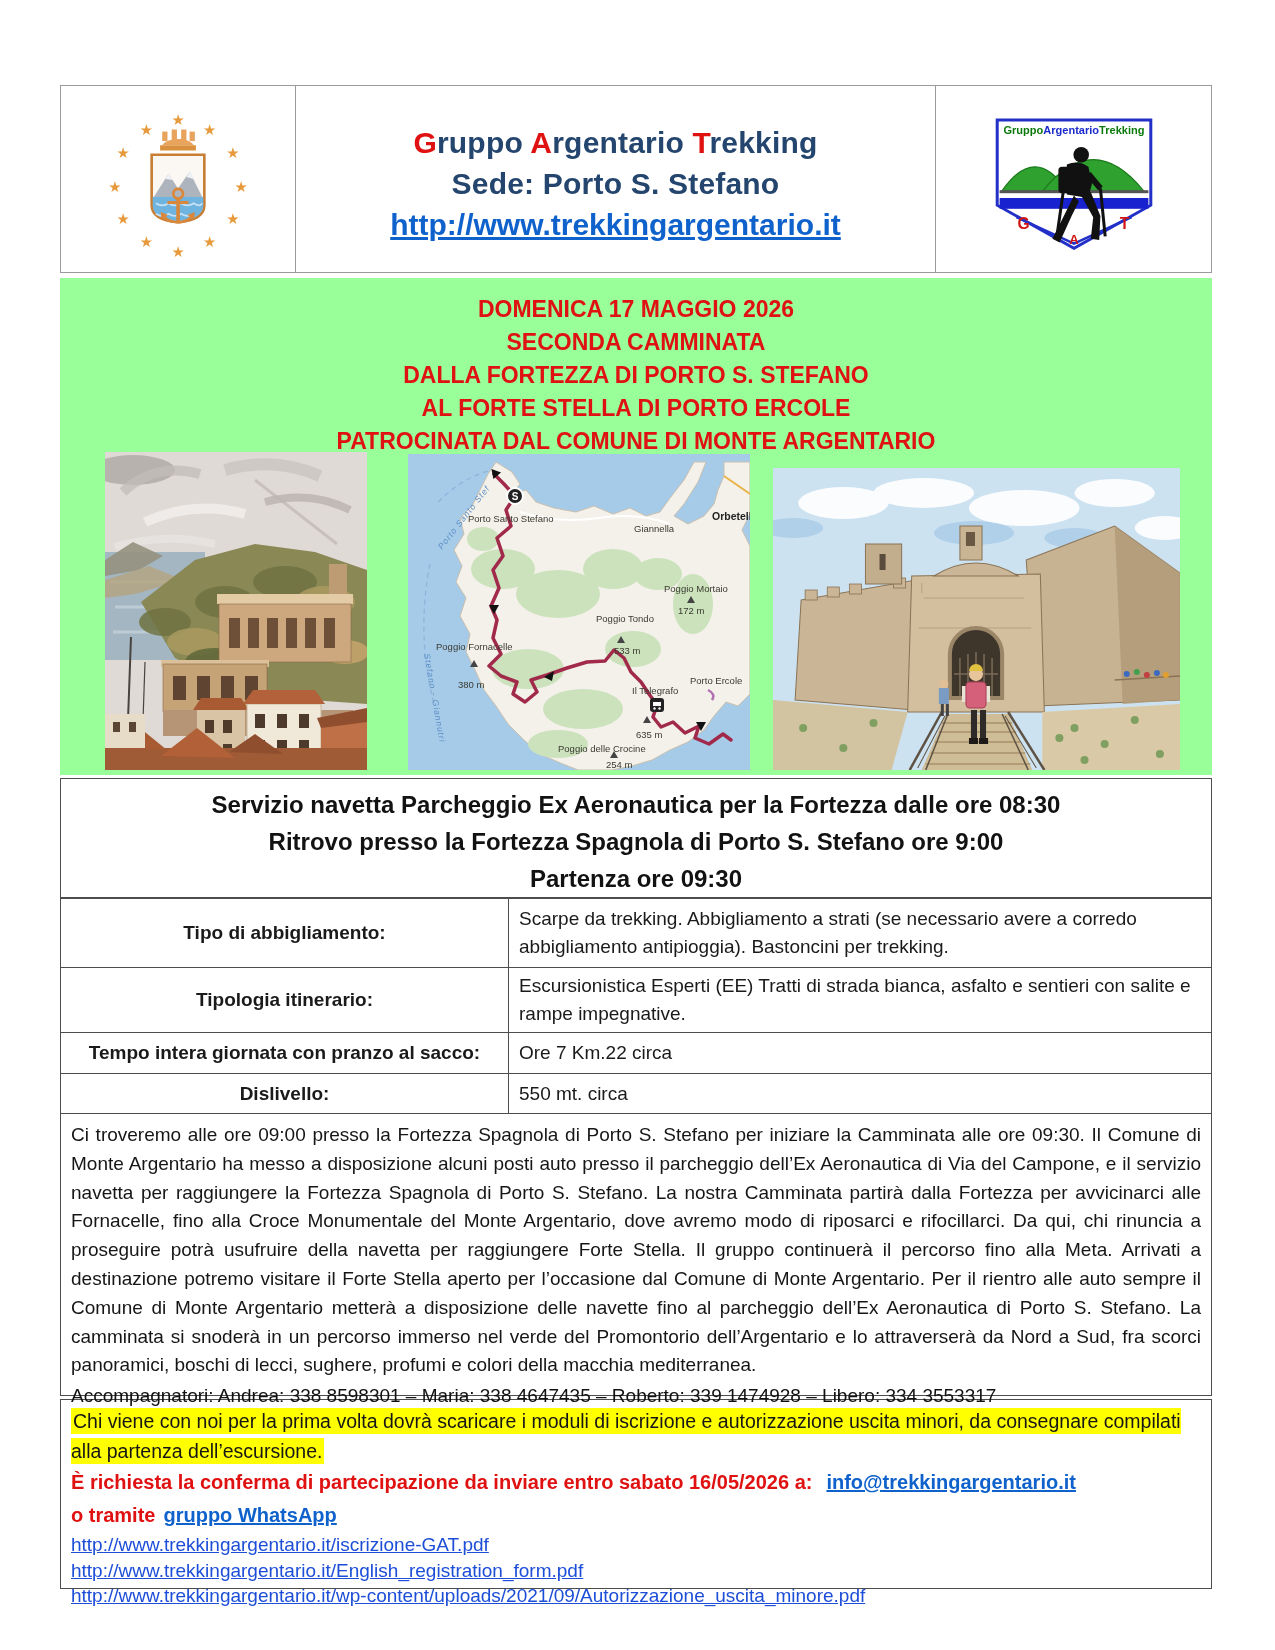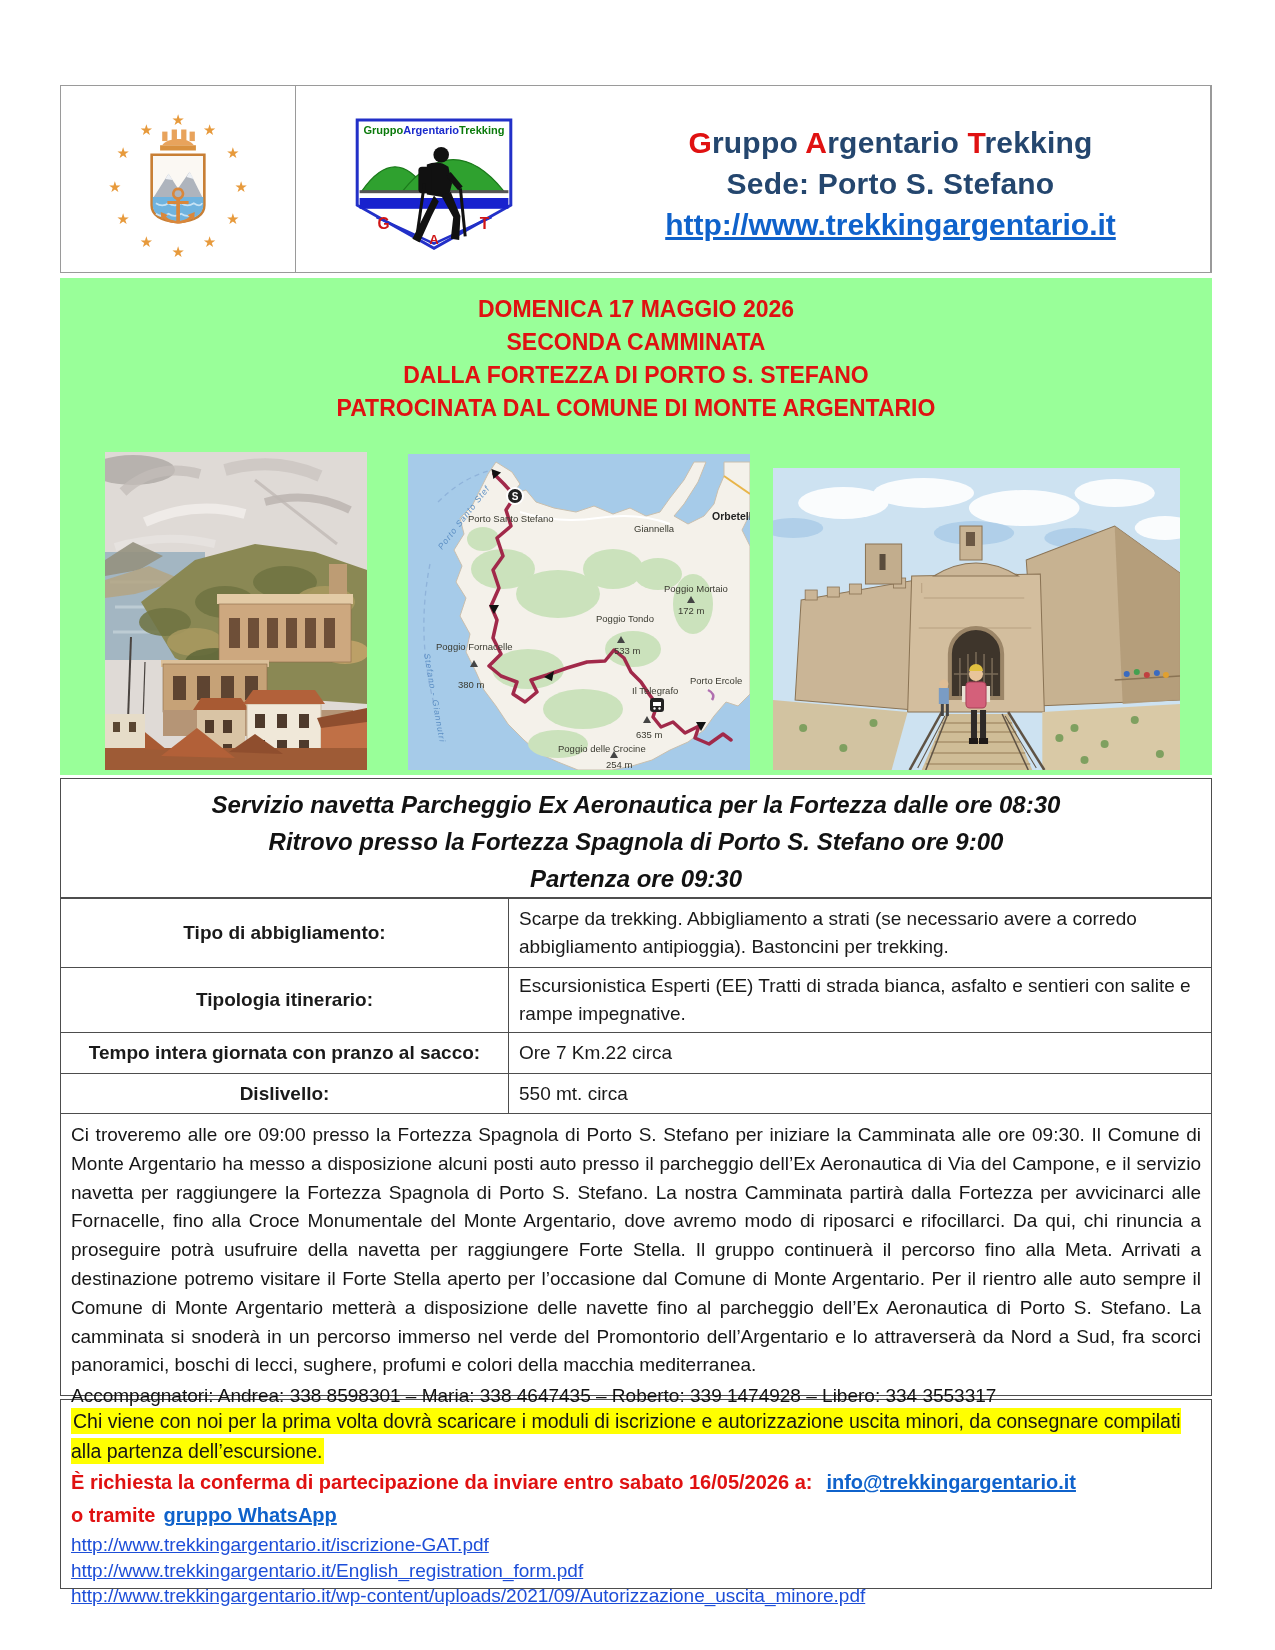--- a/index.html
+++ b/index.html
@@ -23,21 +23,21 @@
   .banner-line{font-size:23px;font-weight:bold;color:#E01111;line-height:33px;}
   .img-frame{position:absolute;overflow:hidden;}
   .img-frame svg{display:block;width:100%;height:100%;}
   .frame-painting{left:45px;top:174px;width:262px;height:318px;}
   .frame-map{left:348px;top:176px;width:342px;height:316px;}
   .frame-drawing{left:713px;top:190px;width:407px;height:302px;}
 
   
   .shuttle-box{margin-top:3px;border:1px solid #4d4d4d;height:120px;box-sizing:border-box;
                text-align:center;padding-top:7px;background:#fff;}
-  .shuttle-line{font-size:24px;font-weight:bold;color:#121212;line-height:37px;font-style:italic;}
+  .shuttle-line{font-size:24px;font-weight:bold;color:#121212;line-height:37px;}
 
   
   .info-table{width:100%;border-collapse:collapse;table-layout:fixed;}
   .info-table td{border:1px solid #4d4d4d;font-size:19px;color:#1a1a1a;vertical-align:middle;}
   .td-label{width:445px;text-align:center;font-weight:bold;}
   .td-value{padding:4px 10px;line-height:28px;}
   .row-tall{height:69px;}.row-tall2{height:65px;}.row-short{height:41px;}.row-short2{height:40px;}
 
   
   .desc-box{border:1px solid #4d4d4d;border-top:none;box-sizing:border-box;height:282px;
@@ -87,20 +87,26 @@
             <path d="M58,48 h34 v-5 h-34 z" fill="#D9913F"></path>
             <path d="M60,43 c5,-8 25,-8 30,0 z" fill="#E8A35C"></path>
           </g>
           <path d="M50,52 h50 v48 q0,14 -25,16 q-25,-2 -25,-16 z" fill="#FBF8F3" stroke="#C87F35" stroke-width="2.5"></path>
           <path d="M52,92 L66,70 L75,84 L86,68 L98,92 z" fill="#AEB4BD"></path>
           <path d="M63,75 L66,70 L70,76 z M83,73 L86,68 L90,75 z" fill="#EEF1F5"></path>
           <path d="M51,92 h48 v8 q0,13 -24,15 q-24,-2 -24,-15 z" fill="#6FB3DF"></path>
           <path d="M54,98 q6,4 12,0 q6,4 12,0 q6,4 12,0 q6,4 8,0 M54,108 q6,4 12,0 q6,4 12,0 q6,4 12,0" stroke="#C6E2F4" stroke-width="1.6" fill="none"></path>
           <text x="75" y="117" font-size="46" fill="#D9873B" text-anchor="middle" font-family="DejaVu Sans">⚓</text>
         </svg>
+      </div>
+
+      <div class="hcell hcell-title">
+        <div class="org-line"><span class="cap">G</span><span>ruppo </span><span class="cap">A</span><span>rgentario </span><span class="cap">T</span><span>rekking</span></div>
+        <div class="org-line">Sede: Porto S. Stefano</div>
+        <a class="site-link">http://www.trekkingargentario.it</a>
       </div>
 
       <div class="hcell hcell-logo">
         <svg width="168" height="138" viewBox="0 0 140 115">
           <path d="M6,5 H134 V76 L70,112 L6,76 Z" fill="#FFFFFF" stroke="#2230C8" stroke-width="2.5"></path>
           <text x="70" y="17" font-size="9.2" font-weight="bold" text-anchor="middle" font-family="Liberation Sans,sans-serif">
             <tspan fill="#0B7A0B">Gruppo</tspan><tspan fill="#1A2ACC">Argentario</tspan><tspan fill="#0B7A0B">Trekking</tspan>
           </text>
           <path d="M10,64 Q38,24 64,64 Z" fill="#2FA12F" stroke="#1B7A1B" stroke-width="1"></path>
           <path d="M44,64 Q86,12 128,64 Z" fill="#2FA12F" stroke="#1B7A1B" stroke-width="1"></path>
@@ -117,33 +123,28 @@
           </g>
           <line x1="92" y1="62" x2="96" y2="102" stroke="#111" stroke-width="2.5"></line>
           <line x1="62" y1="58" x2="56" y2="100" stroke="#111" stroke-width="2.5"></line>
           <g font-size="13" font-weight="bold" fill="#D01515" text-anchor="middle" font-family="Liberation Sans,sans-serif">
             <text x="28" y="96">G</text>
             <text x="112" y="96">T</text>
             <text x="70" y="108" font-size="11">A</text>
           </g>
         </svg>
       </div>
-
-      <div class="hcell hcell-title">
-        <div class="org-line"><span class="cap">G</span><span>ruppo </span><span class="cap">A</span><span>rgentario </span><span class="cap">T</span><span>rekking</span></div>
-        <div class="org-line">Sede: Porto S. Stefano</div>
-        <a class="site-link">http://www.trekkingargentario.it</a>
-      </div>
     </div>
 
     <div class="banner">
       <div class="banner-title">
         <div class="banner-line">DOMENICA 17 MAGGIO 2026</div>
         <div class="banner-line">SECONDA CAMMINATA</div>
         <div class="banner-line">DALLA FORTEZZA DI PORTO S. STEFANO</div>
+        <div class="banner-line">AL FORTE STELLA DI PORTO ERCOLE</div>
         <div class="banner-line">PATROCINATA DAL COMUNE DI MONTE ARGENTARIO</div>
       </div>
 
       <div class="img-frame frame-painting">
         <svg viewBox="0 0 262 318" preserveAspectRatio="none">
           <rect width="262" height="318" fill="#DFDAD6"></rect>
           <ellipse cx="28" cy="18" rx="42" ry="15" fill="#9D9792" opacity=".6"></ellipse>
           <path d="M18,40 Q50,10 95,22" stroke="#C3BCB8" stroke-width="10" fill="none" opacity=".75"></path>
           <path d="M120,18 Q170,4 215,24" stroke="#CAC4C0" stroke-width="12" fill="none" opacity=".8"></path>
           <path d="M40,70 Q90,48 140,62" stroke="#EFEBE8" stroke-width="10" fill="none"></path>

